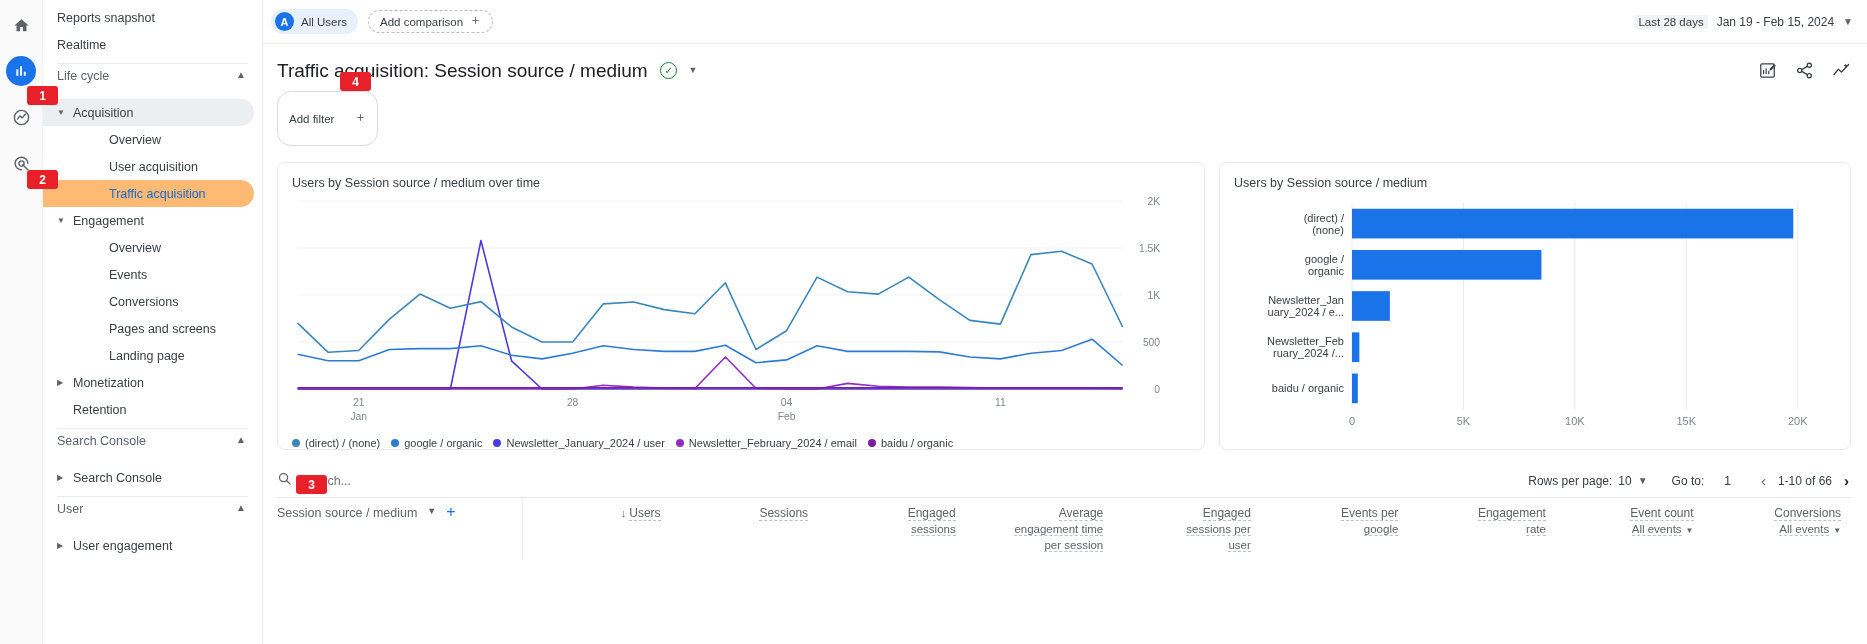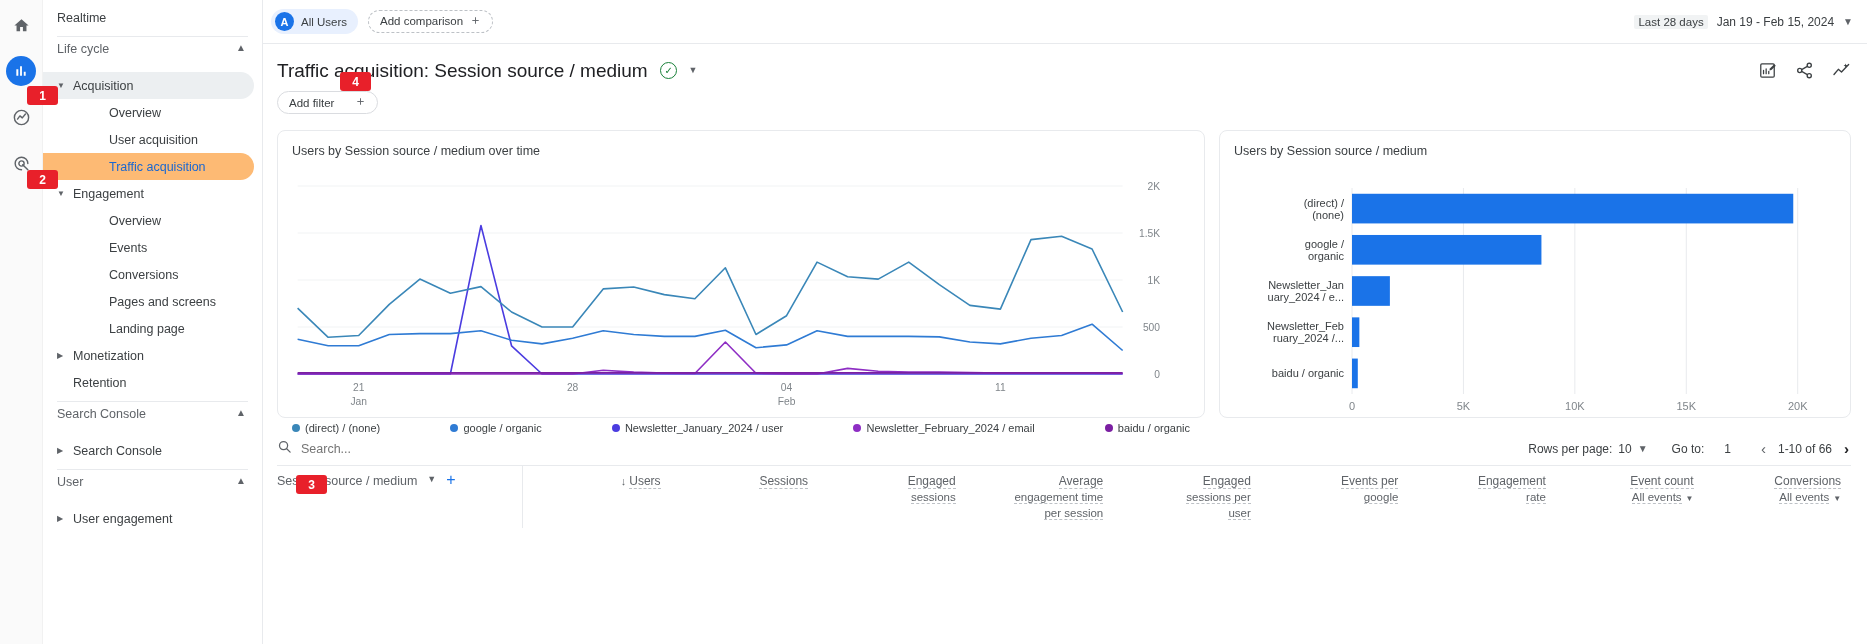--- a/index.html
+++ b/index.html
@@ -71,56 +71,56 @@
   }
   .avatar-a {
     width: 19px; height: 19px; border-radius: 50%; background: #1a73e8;
     color: #fff; font-size: 11px; display: flex; align-items: center; justify-content: center;
     font-weight: bold;
   }
   .chip-allusers .t { font-size: 11.5px; color: #3c4043; }
   .chip-dashed {
     margin-left: 10px; border: 1px dashed #bdc1c6; border-radius: 14px;
     padding: 4px 11px; font-size: 11.5px; color: #3c4043; cursor: pointer;
-    display: flex; align-items: flex-start; gap: 7px;
+    display: flex; align-items: center; gap: 7px;
   }
   .spacer { flex: 1; }
   .daterange { display: flex; align-items: center; gap: 9px; font-size: 12px; color: #3c4043; cursor: pointer; }
   .daterange .lastd { background: #f1f3f4; padding: 1px 4px; border-radius: 2px; font-size: 11.5px; }
 
   .titlerow {
     display: flex; align-items: flex-start; padding: 14px 16px 0 14px;
   }
   .page-title { font-size: 19px; color: #202124; font-weight: 400; line-height: 26px; }
   .title-check {
     width: 17px; height: 17px; border-radius: 50%; border: 1.6px solid #188038;
     display: inline-flex; align-items: center; justify-content: center;
     color: #188038; font-size: 10px; margin-left: 8px; vertical-align: 3px;
   }
   .title-caret { color: #5f6368; font-size: 9px; margin-left: 7px; vertical-align: 4px; cursor: pointer; }
   .hdr-icons { display: flex; gap: 18px; align-items: center; margin-left: auto; padding-top: 3px; }
   .hdr-icons div { cursor: pointer; }
 
   .addfilter {
     margin: 7px 0 0 14px; display: inline-flex; align-items: center; gap: 21px;
-    border: 1px solid #dadce0; border-radius: 14px; padding: 4px 11px;
+    border: 1px solid #dadce0; border-radius: 14px; padding: 20px 11px;
     font-size: 11.5px; color: #3c4043; cursor: pointer;
   }
 
   
   .cards { display: flex; gap: 14px; margin: 16px 16px 0 14px; }
   .card {
     border: 1px solid #e8eaed; border-radius: 8px; background: #fff;
     padding: 13px 14px 10px 14px;
   }
-  .card-title { font-size: 12.5px; color: #3c4043; margin-bottom: 18px; }
+  .card-title { font-size: 12.5px; color: #3c4043; margin-bottom: 1px; }
   .card-left { flex: 1; height: 288px; }
   .card-right { width: 632px; height: 288px; }
 
-  .legend { display: flex; gap: 24px; margin-top: 2px; flex-wrap: nowrap; justify-content: space-between; }
+  .legend { display: flex; gap: 11px; margin-top: 2px; flex-wrap: nowrap; }
   .legend-item { display: flex; align-items: center; gap: 5px; font-size: 11px; color: #3c4043; cursor: pointer; white-space: nowrap; }
   .legend-dot { width: 8px; height: 8px; border-radius: 50%; }
 
   
   .searchrow {
     display: flex; align-items: center; margin: 14px 16px 0 14px;
     border-bottom: 1px solid #e8eaed; height: 34px;
   }
   .searchbox { display: flex; align-items: center; gap: 9px; flex: 1; }
   .searchbox input {
@@ -186,20 +186,23 @@
       <svg width="19" height="19" viewBox="0 0 24 24" fill="none" stroke="#5f6368" stroke-width="1.8">
           <path d="M20 12a8 8 0 1 0-8 8" stroke-linecap="round"></path>
           <circle cx="12" cy="12" r="3.3"></circle>
           <path d="M13.5 13.5 L20 20" stroke-linecap="round"></path>
         </svg>
     </div>
   </div>
 
   <div class="sidebar">
 
+    <div class="nav-item lvl1">
+      <span class="lbl">Reports snapshot</span>
+    </div>
     <div class="nav-item lvl1">
       <span class="lbl">Realtime</span>
     </div>
 
     <div class="divider"></div>
 
     <div class="sec-header">
       <span>Life cycle</span>
       <span class="chev">▲</span>
     </div>

